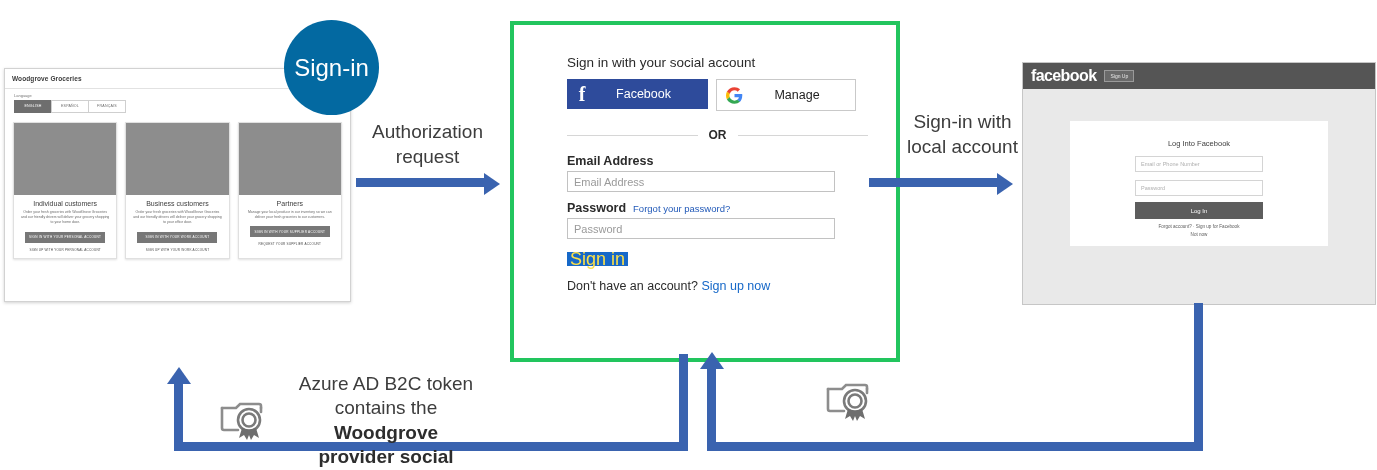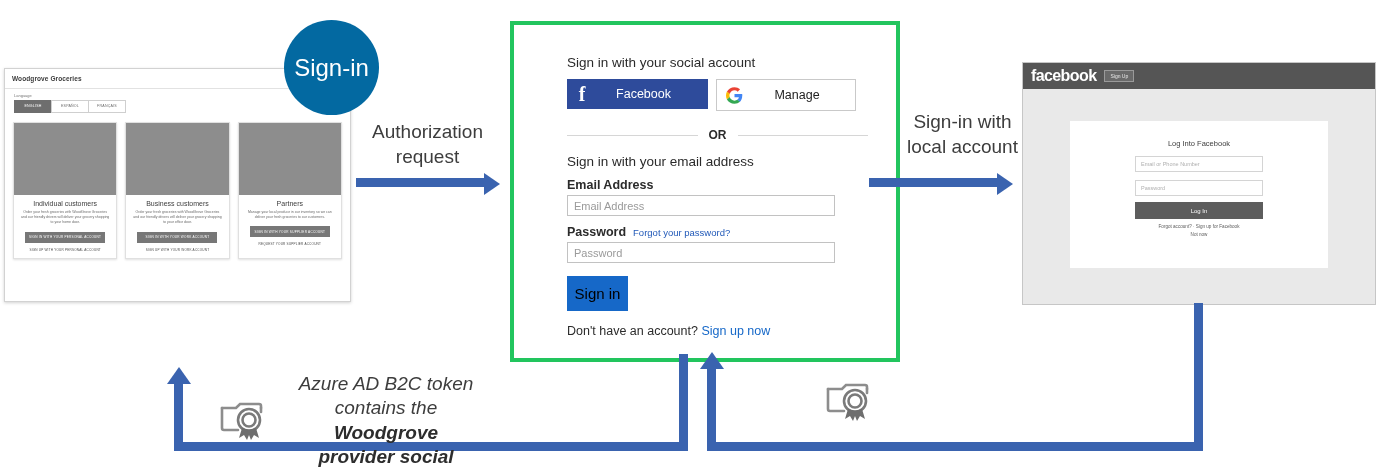--- a/index.html
+++ b/index.html
@@ -67,32 +67,32 @@
   .ggbtn .gmark{width:34px;display:flex;align-items:center;justify-content:center;}
   .ggbtn .glabel{flex:1;text-align:center;color:#222;font-size:12.5px;padding-right:12px;}
   .ordiv{display:flex;align-items:center;margin:17px 0 12px;}
   .ordiv .ln{flex:1;height:1px;background:#d6d6d6;}
   .ordiv .ortxt{font-size:12px;font-weight:bold;color:#2b2b2b;padding:0 11px;}
   .fldlbl{font-size:12.5px;color:#2b2b2b;margin:9px 0 3px;font-weight:bold;}
   .fldlbl.row{display:flex;align-items:baseline;gap:7px;}
   .fldlbl .fgt{font-size:9.5px;font-weight:normal;color:#2159b8;}
   .txtin{width:268px;height:21px;border:1px solid #c2c2c2;background:#fff;font-size:11px;
          color:#9a9a9a;display:flex;align-items:center;padding-left:6px;box-sizing:border-box;}
-  .signbtn{margin-top:13px;width:61px;height:35px;background:#1668c8;color:#000000;font-size:15px;
+  .signbtn{margin-top:13px;width:61px;height:14px;background:#1668c8;color:#fde047;font-size:18px;
            display:flex;align-items:center;justify-content:center;}
   .acctrow{margin-top:13px;font-size:12.5px;color:#2b2b2b;}
   .acctrow a{color:#1668c8;text-decoration:none;}
 
   
   #fbp{left:1022px;top:62px;width:352px;height:241px;background:#e9e9e9;border:1px solid #c6c6c6;}
   #fbp .fbbar{height:26px;background:#555555;display:flex;align-items:center;padding-left:8px;gap:8px;}
   #fbp .fblogo{color:#fff;font-size:16px;font-weight:bold;letter-spacing:-.6px;}
   #fbp .fbsignup{border:1px solid #9a9a9a;background:#6a6a6a;color:#e8e8e8;font-size:5px;
                  padding:2px 5px;}
-  #fbp .fbcard{margin:32px auto 0;width:258px;height:147px;background:#fff;}
+  #fbp .fbcard{margin:32px auto 0;width:258px;height:125px;background:#fff;}
   #fbp .fbtitle{text-align:center;font-size:7.5px;color:#3d3d3d;padding-top:18px;}
   #fbp .fbin{margin:8px auto 0;width:128px;height:16px;border:1px solid #d4d4d4;font-size:5.5px;
              color:#b0b0b0;display:flex;align-items:center;padding-left:5px;box-sizing:border-box;}
   #fbp .fblogin{margin:6px auto 0;width:128px;height:17px;background:#5d5d5d;color:#fff;font-size:6px;
                 display:flex;align-items:center;justify-content:center;}
   #fbp .fbsmall{text-align:center;font-size:4.6px;color:#5b5b5b;margin-top:5px;}
   #fbp .fbsmall.n2{margin-top:3px;}
 
   
   .flowlbl{position:absolute;text-align:center;font-size:19px;color:#3d3d3d;line-height:1.3;}
@@ -179,21 +179,20 @@
         <div class="glabel">Manage</div>
       </div>
     </div>
 
     <div class="ordiv">
       <div class="ln"></div>
       <div class="ortxt">OR</div>
       <div class="ln"></div>
     </div>
 
-    <div class="b2c-h" style="margin-bottom:2px;">Sign in with your email address</div>
 
     <div class="fldlbl">Email Address</div>
     <div class="txtin">Email Address</div>
 
     <div class="fldlbl row">
       <span>Password</span>
       <span class="fgt">Forgot your password?</span>
     </div>
     <div class="txtin">Password</div>
 
@@ -245,21 +244,21 @@
       <path d="M38 31 l3 10 l-5 -3 l-3 5 l-4 -10 z" fill="#6e6e6e"></path>
     </svg>
   </span>
 </div>
 
 <div class="arrowline" style="left:679px;top:354px;width:9px;height:88px;"></div>
 <div class="arrowline" style="left:174px;top:442px;width:514px;height:9px;"></div>
 <div class="arrowline" style="left:174px;top:384px;width:9px;height:62px;"></div>
 <div class="atri up" style="left:166.5px;top:367px;"></div>
 
-<div class="annot" style="left:218px;top:372px;width:270px;align-items:center;font-style:italic;">
+<div class="annot" style="left:218px;top:372px;width:270px;align-items:center;">
   <span class="cert">
     <svg width="54" height="44" viewBox="0 0 54 44" aria-hidden="true">
       <path d="M4 11 h14 l4 -4 h19 a2 2 0 0 1 2 2 v2" fill="none" stroke="#8d8d8d" stroke-width="2.6" stroke-linecap="round"></path>
       <path d="M4 11 v20 a2 2 0 0 0 2 2 h14" fill="none" stroke="#8d8d8d" stroke-width="2.6" stroke-linecap="round"></path>
       <path d="M43 11 v4" fill="none" stroke="#8d8d8d" stroke-width="2.6" stroke-linecap="round"></path>
       <circle cx="31" cy="23" r="11" fill="#ffffff" stroke="#7a7a7a" stroke-width="2.6"></circle>
       <circle cx="31" cy="23" r="6.5" fill="#ffffff" stroke="#7a7a7a" stroke-width="2.6"></circle>
       <path d="M24 31 l-3 10 l5 -3 l3 5 l4 -10 z" fill="#6e6e6e"></path>
       <path d="M38 31 l3 10 l-5 -3 l-3 5 l-4 -10 z" fill="#6e6e6e"></path>
     </svg>

